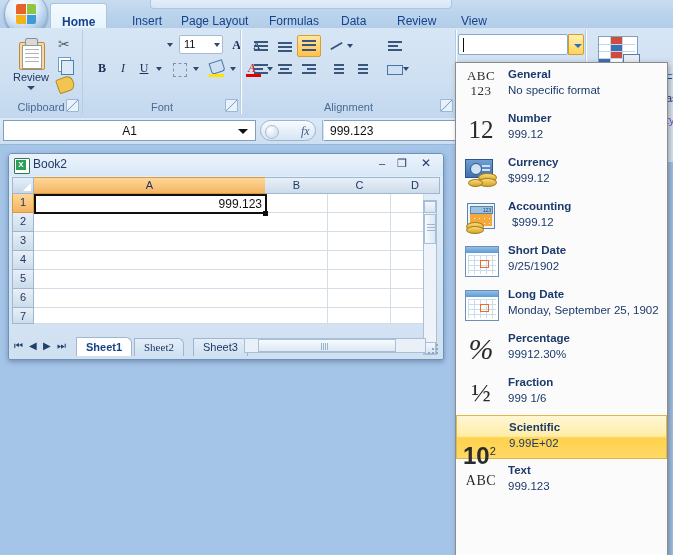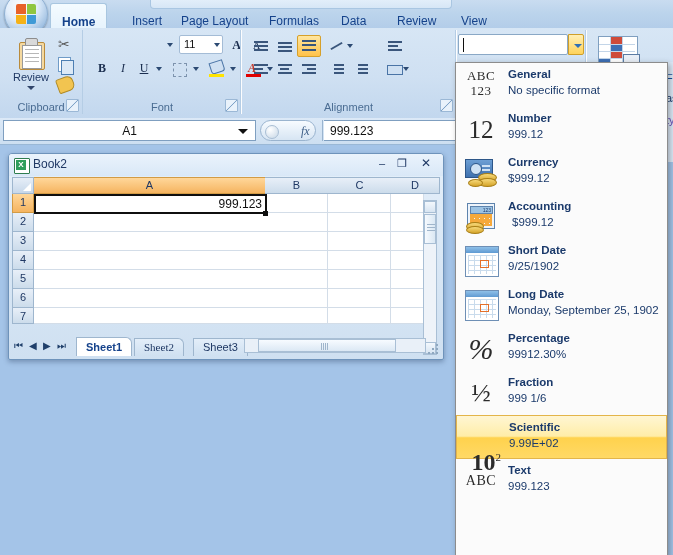--- a/index.html
+++ b/index.html
@@ -263,21 +263,21 @@
   .dtitle{position:absolute;left:52px;top:5px;font-size:11.5px;font-weight:bold;color:#1b3a6b;white-space:nowrap;}
   .dsub{position:absolute;left:52px;top:21px;font-size:11.5px;color:#1b3a6b;white-space:nowrap;}
   .dsub.ind{left:56px;}
 
   .ic-abc123{position:absolute;left:0;top:1px;width:38px;font-family:"Liberation Serif",serif;color:#2b2b2b;text-align:center;}
   .ic-abc123 span{display:block;font-size:13px;line-height:15px;letter-spacing:.5px;}
   .ic-12{position:absolute;left:0;top:6px;width:38px;text-align:center;font-family:"Liberation Serif",serif;font-size:25px;line-height:25px;color:#2b2b2b;}
   .ic-abc{position:absolute;left:0;top:10px;width:38px;text-align:center;font-family:"Liberation Serif",serif;font-size:14px;color:#2b2b2b;letter-spacing:.5px;}
   .ic-pct{position:absolute;left:0;top:2px;width:38px;text-align:center;font-family:"Liberation Serif",serif;font-style:italic;font-size:30px;line-height:32px;color:#2b2b2b;}
   .ic-frac{position:absolute;left:0;top:3px;width:38px;text-align:center;font-family:"Liberation Serif",serif;font-size:26px;line-height:30px;color:#2b2b2b;}
-  .ic-sci{position:absolute;left:0;top:24px;width:38px;text-align:right;font-family:Liberation Serif, serif;font-weight:bold;font-size:24px;line-height:26px;color:#2b2b2b;}
+  .ic-sci{position:absolute;left:0;top:18px;width:38px;text-align:left;font-family:Liberation Sans, sans-serif;font-weight:bold;font-size:24px;line-height:26px;color:#2b2b2b;}
   .ic-sci sup{font-size:11px;font-weight:normal;}
 
   .cal{position:absolute;left:3px;top:3px;width:32px;height:29px;background:#fff;border:1px solid #6e8fb5;}
   .calhd{position:absolute;left:0;top:0;width:100%;height:6px;background:linear-gradient(to bottom,#8fc0e8,#5f9ad2);}
   .calg{position:absolute;left:2px;top:8px;right:2px;bottom:2px;
         background:
           repeating-linear-gradient(to right,#c9dbec 0 1px,transparent 1px 6px),
           repeating-linear-gradient(to bottom,#c9dbec 0 1px,transparent 1px 5px);
   }
   .caldot{position:absolute;left:14px;top:13px;width:7px;height:6px;border:1.5px solid #e4702a;}

